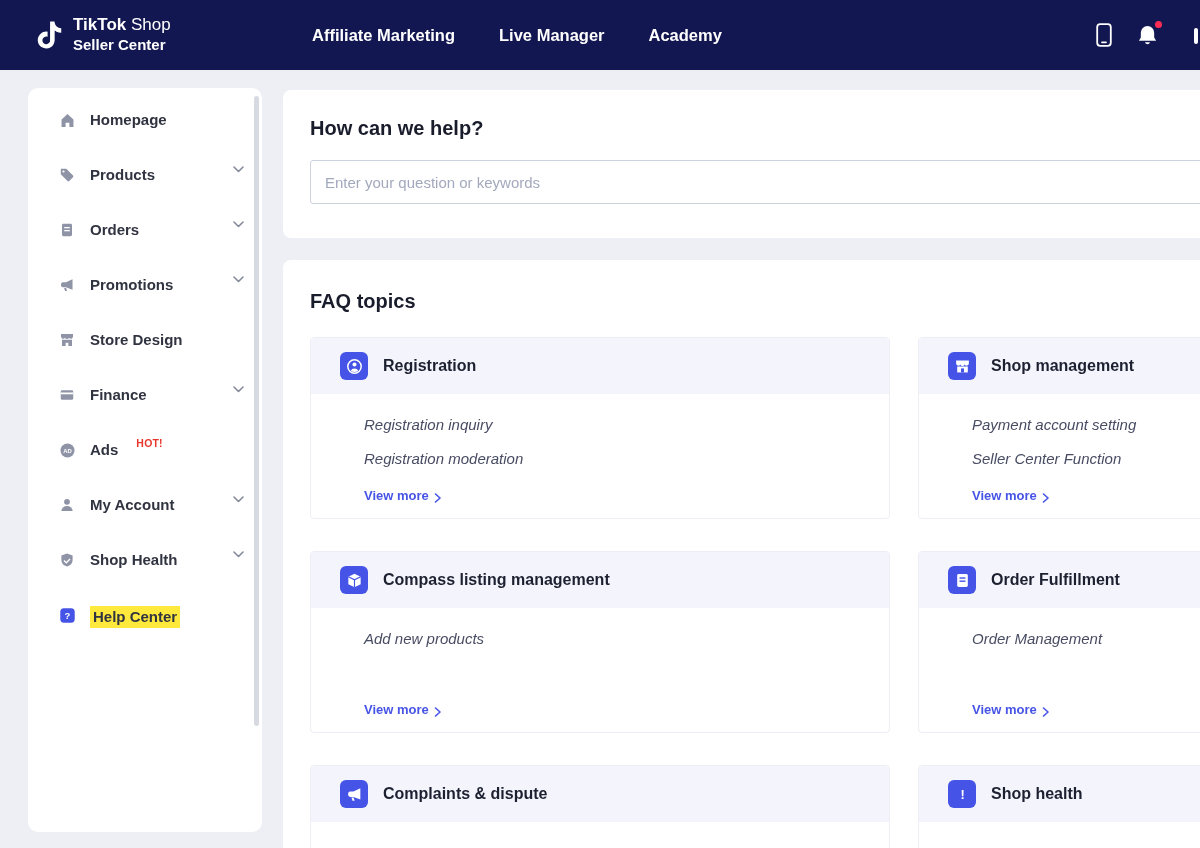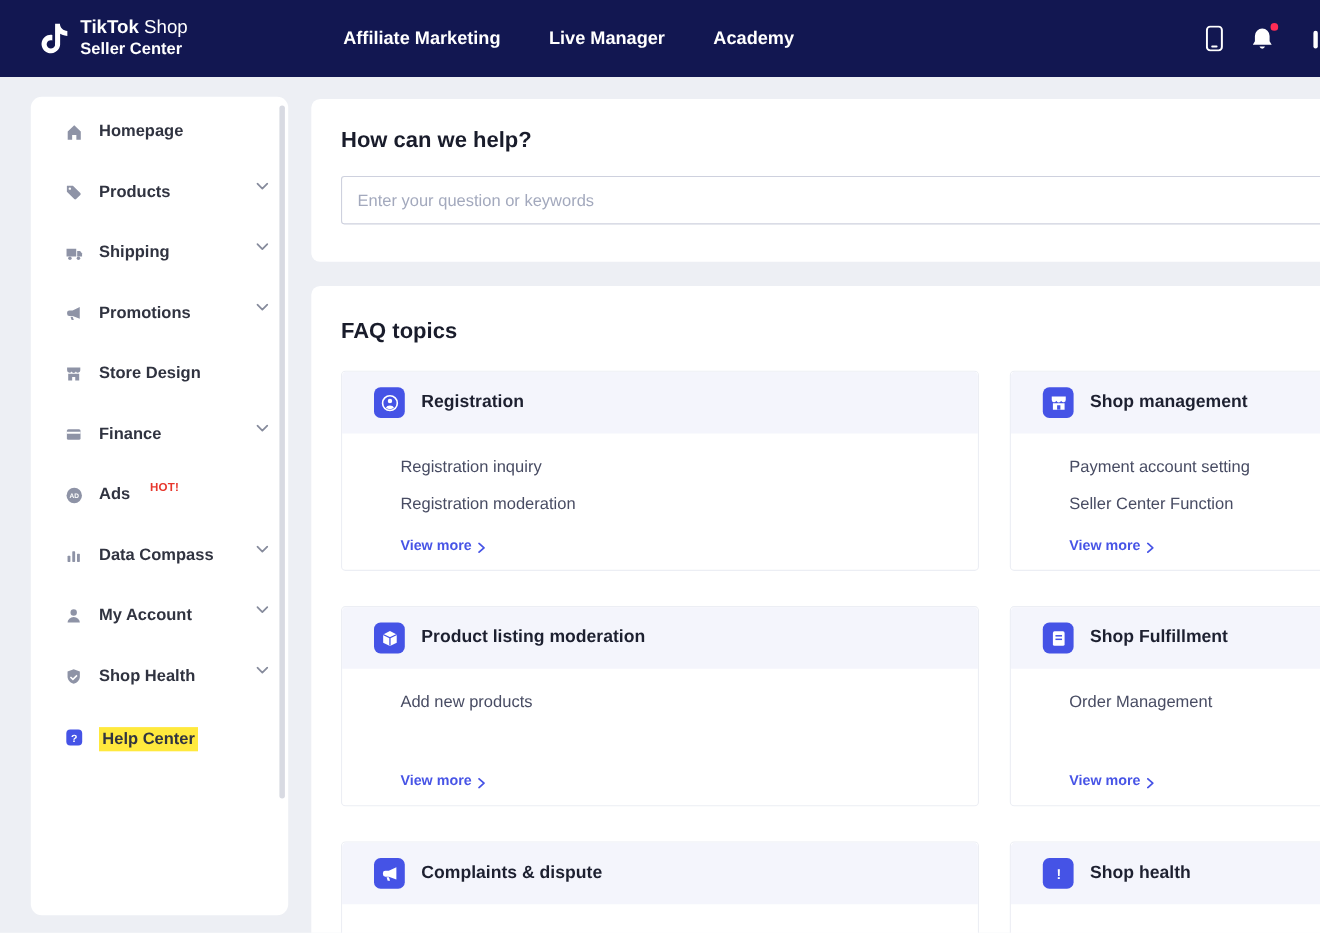--- a/index.html
+++ b/index.html
@@ -39,21 +39,21 @@
   .help-section { height:148px; padding:27px 0 0 27px; }
   .section-title { font-size:20px; font-weight:700; color:#191c2b; }
   .search-input { margin-top:20px; width:980px; height:44px; border:1px solid #ced1de; border-radius:3px; padding:0 14px; font-size:15px; color:#333; outline:none; font-family:"Liberation Sans", sans-serif; background:#fff; }
   .search-input::placeholder { color:#a3a9bd; }
   .faq-section { margin-top:22px; height:600px; padding:30px 0 0 27px; }
   .grid { margin-top:24px; display:grid; grid-template-columns:580px 580px; column-gap:28px; row-gap:32px; }
   .faq-topic { height:182px; border:1px solid #eceef4; border-radius:4px; background:#fff; position:relative; }
   .faq-head { height:56px; background:#f4f5fc; border-radius:4px 4px 0 0; display:flex; align-items:center; padding-left:29px; gap:15px; cursor:pointer; }
   .ficon { width:28px; height:28px; border-radius:6px; background:#4553e6; display:flex; align-items:center; justify-content:center; flex:0 0 28px; }
   .ftitle { font-size:16px; font-weight:700; color:#1d2030; }
-  .faq-body { padding:14px 0 0 53px; }
+  .faq-body { padding:14px 0 0 53px;font-style:italic; }
   .flink { display:block; font-size:15px; color:#484c63; line-height:34px; cursor:pointer; }
   .viewmore { position:absolute; left:53px; bottom:15px; font-size:13px; font-weight:700; color:#4754e6; display:flex; align-items:flex-end; gap:5px; cursor:pointer; }
 </style>
 </head>
 <body>
 
 <header class="topbar">
   <div class="brand">
     <span style="display:flex;">
       <svg width="27" height="30" viewBox="0 0 24 24">
@@ -109,37 +109,36 @@
         </svg>
       </span>
     <span>Products</span>
     <span class="chev">
         <svg width="11" height="7" viewBox="0 0 11 7">
           <path d="M1 1l4.5 4.5L10 1" stroke="#868b9c" stroke-width="1.6" fill="none" stroke-linecap="round" stroke-linejoin="round"></path>
         </svg>
       </span>
   </div>
 
-
-  <div class="side-item">
-    <span class="sicon">
-        <svg width="17" height="17" viewBox="0 0 16 16">
-          <path d="M1.4 3.8h8.3v6.8H1.4Z" fill="#8e93a6"></path>
-          <path d="M10.5 5.8h2.5l1.7 2.2v2.6h-4.2Z" fill="#8e93a6"></path>
-          <circle cx="4.3" cy="12" r="1.5" fill="#8e93a6"></circle>
-          <circle cx="11.6" cy="12" r="1.5" fill="#8e93a6"></circle>
-        </svg>
-      </span>
-    <span>Shipping</span>
-    <span class="chev">
-        <svg width="11" height="7" viewBox="0 0 11 7">
-          <path d="M1 1l4.5 4.5L10 1" stroke="#868b9c" stroke-width="1.6" fill="none" stroke-linecap="round" stroke-linejoin="round"></path>
-        </svg>
-      </span>
-  </div>
+  <div class="side-item">
+    <span class="sicon">
+        <svg width="16" height="16" viewBox="0 0 16 16">
+          <rect x="3" y="1.8" width="10" height="12.4" rx="1.4" fill="#8e93a6"></rect>
+          <rect x="5.2" y="5" width="5.6" height="1.3" fill="#fff"></rect>
+          <rect x="5.2" y="8" width="5.6" height="1.3" fill="#fff"></rect>
+        </svg>
+      </span>
+    <span>Orders</span>
+    <span class="chev">
+        <svg width="11" height="7" viewBox="0 0 11 7">
+          <path d="M1 1l4.5 4.5L10 1" stroke="#868b9c" stroke-width="1.6" fill="none" stroke-linecap="round" stroke-linejoin="round"></path>
+        </svg>
+      </span>
+  </div>
+
 
   <div class="side-item">
     <span class="sicon">
         <svg width="16" height="16" viewBox="0 0 16 16">
           <path d="M13.5 2.2v10.6L7 10.3H4a2 2 0 0 1-2-2V7.2a2 2 0 0 1 2-2h3Z" fill="#8e93a6"></path>
           <path d="M5.1 10.9l1 3h2l-1-3Z" fill="#8e93a6"></path>
         </svg>
       </span>
     <span>Promotions</span>
     <span class="chev">
@@ -178,35 +177,20 @@
     <span class="sicon">
         <svg width="17" height="17" viewBox="0 0 16 16">
           <circle cx="8" cy="8" r="6.6" fill="#8e93a6"></circle>
           <text x="8" y="10.2" font-size="5.6" font-weight="bold" text-anchor="middle" fill="#fff" font-family="Liberation Sans, sans-serif">AD</text>
         </svg>
       </span>
     <span>Ads</span>
     <span class="hot-badge">HOT!</span>
   </div>
 
-  <div class="side-item">
-    <span class="sicon">
-        <svg width="16" height="16" viewBox="0 0 16 16">
-          <rect x="2.4" y="8.2" width="2.6" height="5.6" rx="0.6" fill="#8e93a6"></rect>
-          <rect x="6.7" y="4.2" width="2.6" height="9.6" rx="0.6" fill="#8e93a6"></rect>
-          <rect x="11" y="6.4" width="2.6" height="7.4" rx="0.6" fill="#8e93a6"></rect>
-        </svg>
-      </span>
-    <span>Data Compass</span>
-    <span class="chev">
-        <svg width="11" height="7" viewBox="0 0 11 7">
-          <path d="M1 1l4.5 4.5L10 1" stroke="#868b9c" stroke-width="1.6" fill="none" stroke-linecap="round" stroke-linejoin="round"></path>
-        </svg>
-      </span>
-  </div>
 
 
   <div class="side-item">
     <span class="sicon">
         <svg width="16" height="16" viewBox="0 0 16 16">
           <circle cx="8" cy="4.8" r="2.9" fill="#8e93a6"></circle>
           <path d="M2.4 14a5.6 5 0 0 1 11.2 0Z" fill="#8e93a6"></path>
         </svg>
       </span>
     <span>My Account</span>
@@ -308,21 +292,21 @@
       </div>
 
       <div class="faq-topic">
         <div class="faq-head">
           <span class="ficon">
             <svg width="17" height="17" viewBox="0 0 16 16">
                 <path d="M8 1.6l5.8 2.9v7L8 14.4l-5.8-2.9v-7Z" fill="#fff"></path>
                 <path d="M2.2 4.5 8 7.4l5.8-2.9M8 7.4V14" stroke="#4553e6" stroke-width="1.1" fill="none"></path>
               </svg>
           </span>
-          <span class="ftitle">Product listing moderation</span>
+          <span class="ftitle">Compass listing management</span>
         </div>
         <div class="faq-body">
           <a class="flink">Add new products</a>
         </div>
         <a class="viewmore">
           <span>View more</span>
           <span style="display:flex;">
               <svg width="7" height="10" viewBox="0 0 7 10">
                 <path d="M1.5 1 6 5 1.5 9" stroke="#4754e6" stroke-width="1.6" fill="none" stroke-linecap="round" stroke-linejoin="round"></path>
               </svg>
@@ -332,21 +316,21 @@
 
       <div class="faq-topic">
         <div class="faq-head">
           <span class="ficon">
             <svg width="17" height="17" viewBox="0 0 16 16">
                 <rect x="3" y="1.8" width="10" height="12.4" rx="1.4" fill="#fff"></rect>
                 <rect x="5.2" y="5" width="5.6" height="1.3" fill="#4553e6"></rect>
                 <rect x="5.2" y="8" width="5.6" height="1.3" fill="#4553e6"></rect>
               </svg>
           </span>
-          <span class="ftitle">Shop Fulfillment</span>
+          <span class="ftitle">Order Fulfillment</span>
         </div>
         <div class="faq-body">
           <a class="flink">Order Management</a>
         </div>
         <a class="viewmore">
           <span>View more</span>
           <span style="display:flex;">
               <svg width="7" height="10" viewBox="0 0 7 10">
                 <path d="M1.5 1 6 5 1.5 9" stroke="#4754e6" stroke-width="1.6" fill="none" stroke-linecap="round" stroke-linejoin="round"></path>
               </svg>

